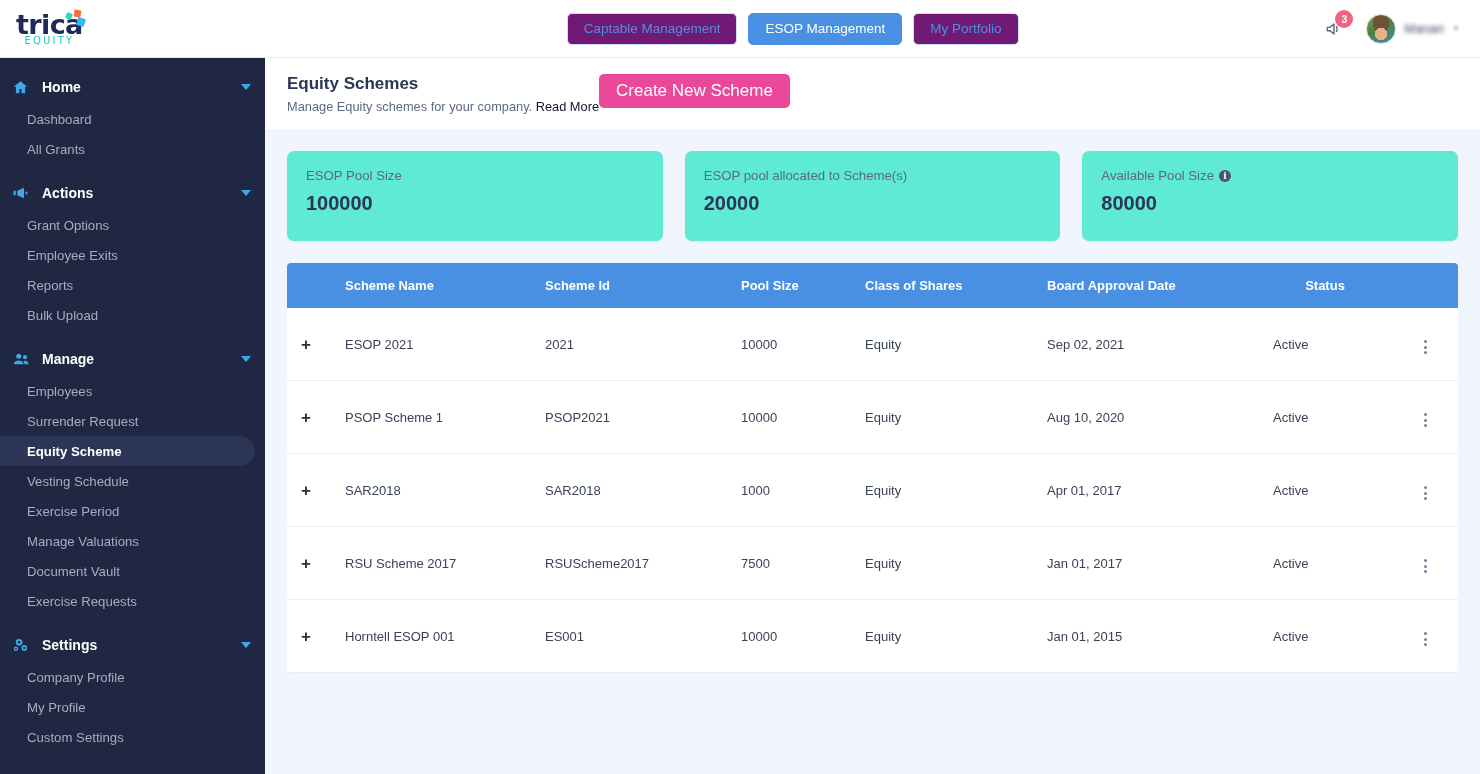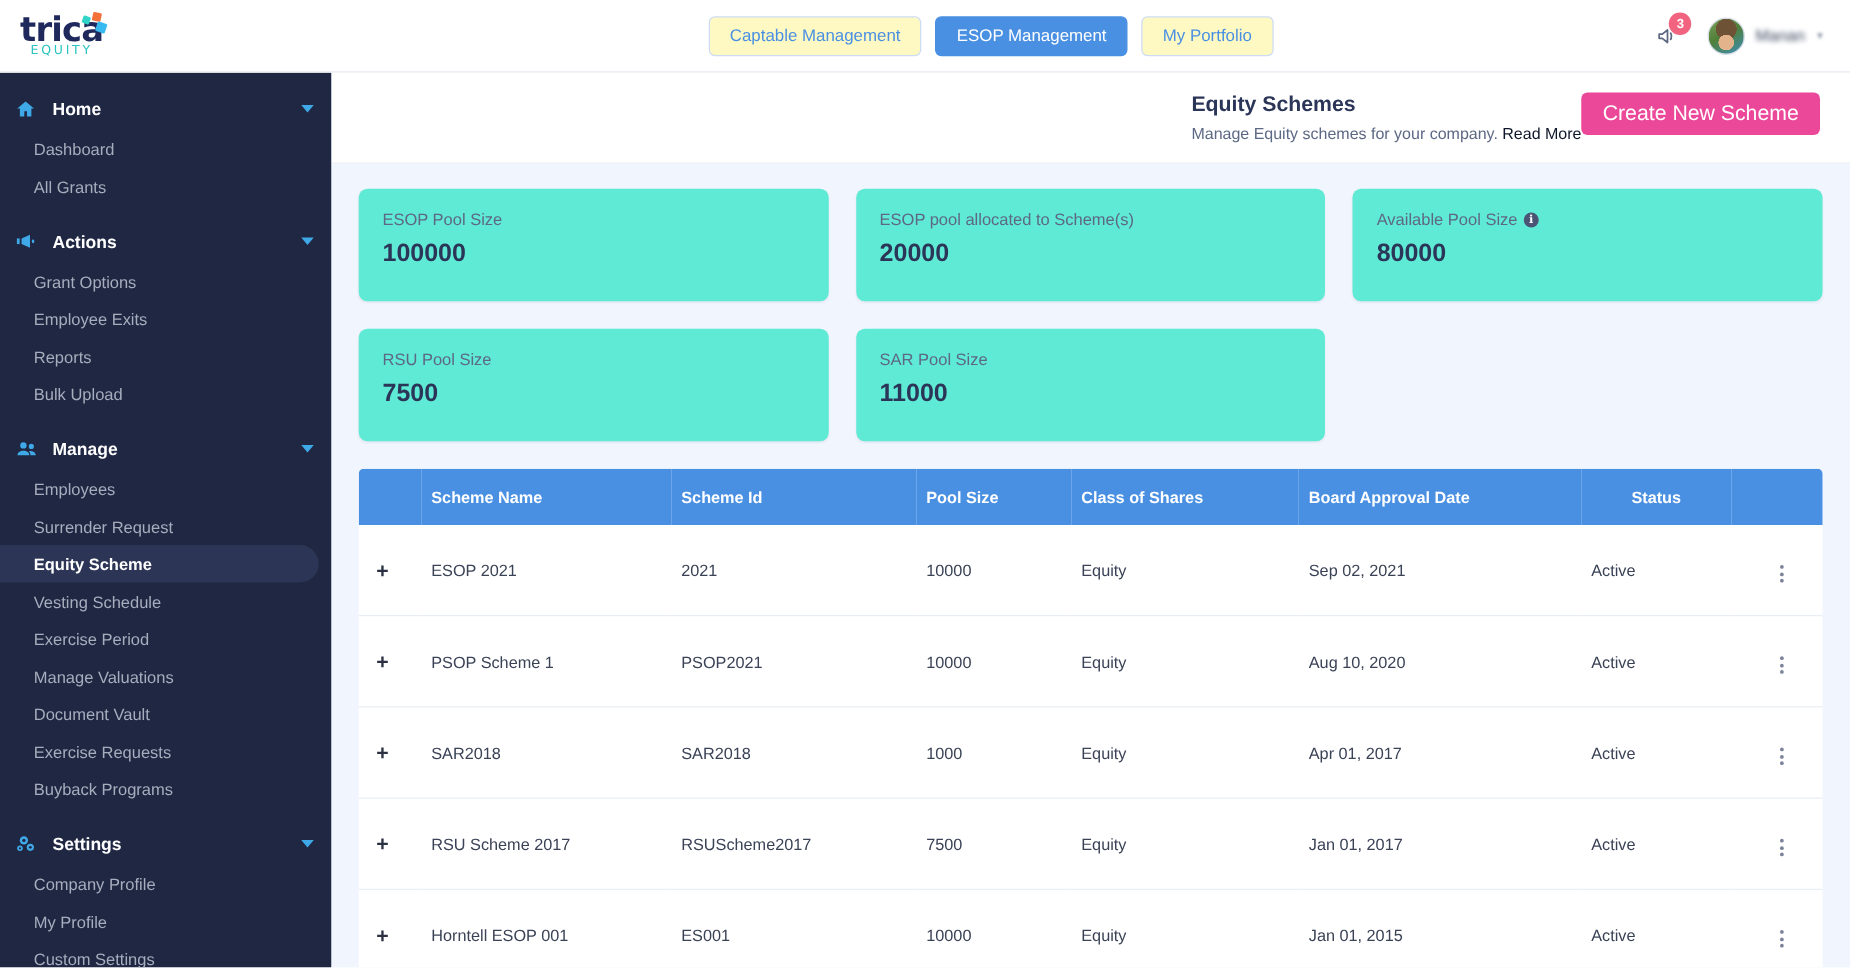--- a/index.html
+++ b/index.html
@@ -88,21 +88,21 @@
     display: flex;
     justify-content: center;
     align-items: center;
     gap: 11px;
   }
   .nav-btn {
     height: 32px;
     padding: 0 16px;
     border: 1px solid #cddcf5;
     border-radius: 5px;
-    background: #fef9c3;
+    background: #701a75;
     color: #4a90e2;
     font-size: 13.5px;
     display: flex;
     align-items: center;
     cursor: pointer;
     white-space: nowrap;
     font-family: "Liberation Sans", sans-serif;
   }
   .nav-btn.active {
     background: #4a90e2;
@@ -241,21 +241,21 @@
     display: flex;
     flex-direction: column;
     min-width: 0;
   }
 
   .page-head {
     background: #ffffff;
     padding: 16px 24px 16px 22px;
     display: flex;
     align-items: flex-start;
-    justify-content: flex-end;
+    justify-content: flex-start;
     border-bottom: 1px solid #eaeef6;
   }
   .page-title {
     font-size: 17px;
     font-weight: bold;
     color: #2b3557;
     margin-bottom: 5px;
   }
   .page-sub {
     font-size: 12.8px;
@@ -482,21 +482,20 @@
         <span class="sb-caret"></span>
       </div>
       <div class="sb-item">Employees</div>
       <div class="sb-item">Surrender Request</div>
       <div class="sb-item active">Equity Scheme</div>
       <div class="sb-item">Vesting Schedule</div>
       <div class="sb-item">Exercise Period</div>
       <div class="sb-item">Manage Valuations</div>
       <div class="sb-item">Document Vault</div>
       <div class="sb-item">Exercise Requests</div>
-      <div class="sb-item">Buyback Programs</div>
 
       <div class="sb-group">
         <span class="sb-group-icon">
           <svg width="19" height="19" viewBox="0 0 24 24">
             <g fill="#3fa9e8">
               <circle cx="9" cy="8" r="4.2"></circle>
               <circle cx="9" cy="8" r="1.7" fill="#1f2743"></circle>
               <circle cx="15.5" cy="15" r="3.6"></circle>
               <circle cx="15.5" cy="15" r="1.4" fill="#1f2743"></circle>
               <circle cx="5" cy="16" r="2.8"></circle>
@@ -542,35 +541,20 @@
           </div>
           <div class="stat-card">
             <div class="stat-label">
               <span>Available Pool Size</span>
               <span class="info-dot">i</span>
             </div>
             <div class="stat-value">80000</div>
           </div>
         </div>
 
-        <div class="cards-grid row2">
-          <div class="stat-card">
-            <div class="stat-label">
-              <span>RSU Pool Size</span>
-            </div>
-            <div class="stat-value">7500</div>
-          </div>
-          <div class="stat-card">
-            <div class="stat-label">
-              <span>SAR Pool Size</span>
-            </div>
-            <div class="stat-value">11000</div>
-          </div>
-          <div class="stat-card ghost"></div>
-        </div>
 
         <div class="table-wrap">
           <table>
             <thead>
               <tr>
                 <th class="c-exp"></th>
                 <th class="c-name">Scheme Name</th>
                 <th class="c-id">Scheme Id</th>
                 <th class="c-pool">Pool Size</th>
                 <th class="c-class">Class of Shares</th>

